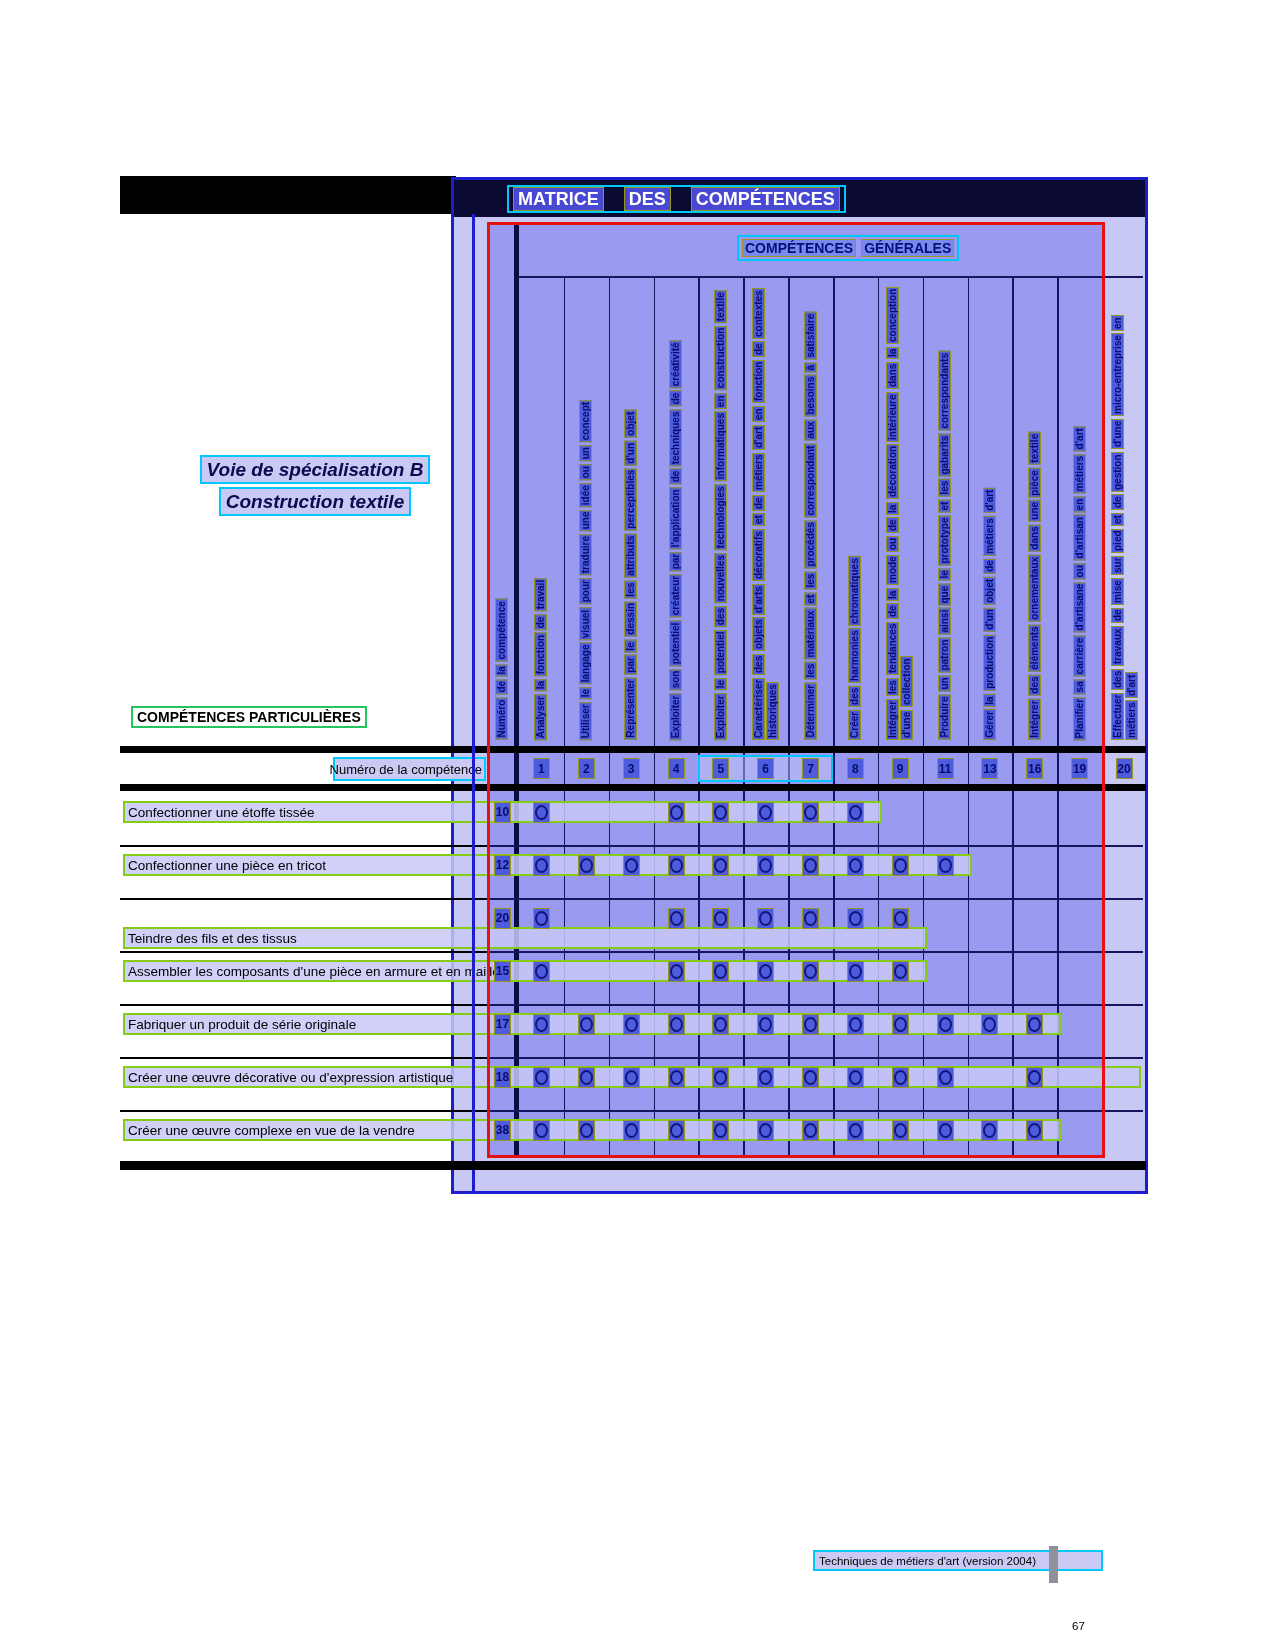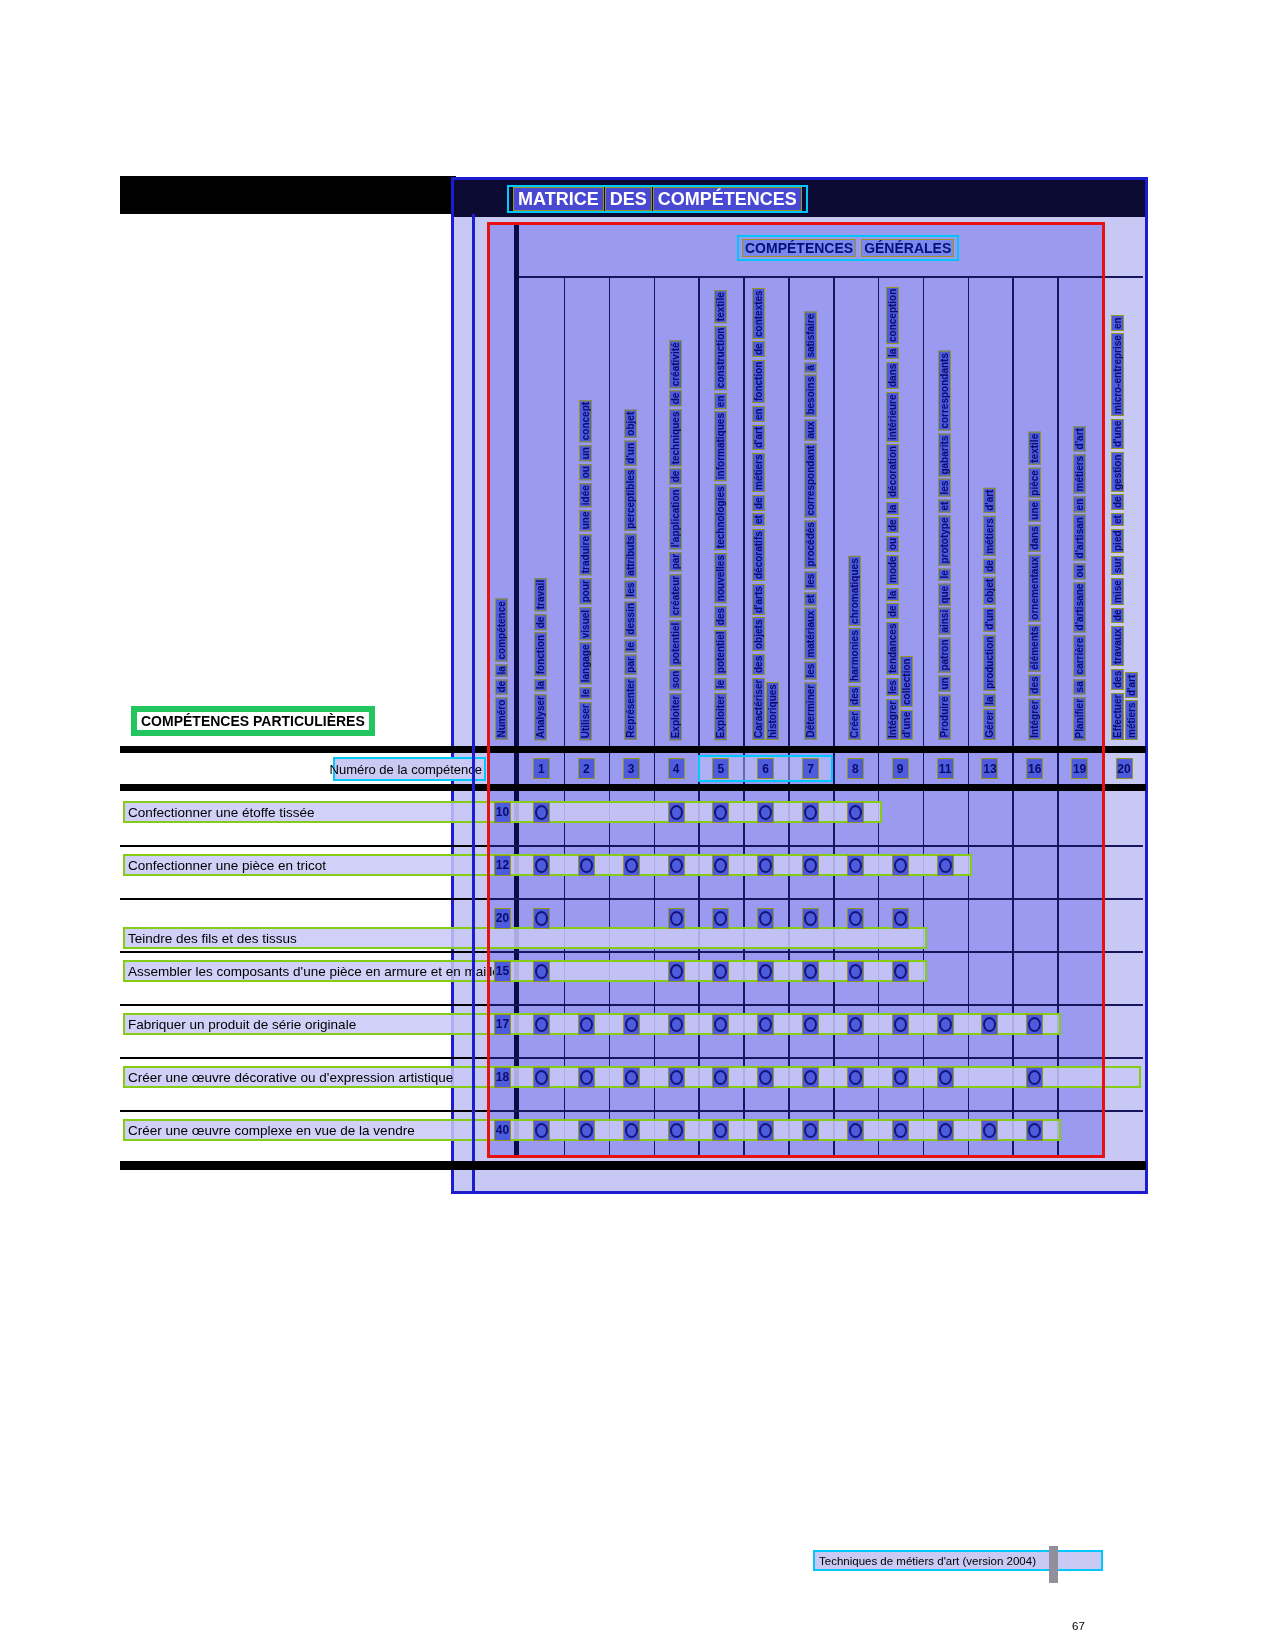--- a/index.html
+++ b/index.html
@@ -3,21 +3,21 @@
 <meta charset="utf-8">
 <style>
   html,body{margin:0;padding:0;background:#ffffff;}
   #page{position:relative;width:1275px;height:1651px;background:#ffffff;
         font-family:"Liberation Sans", sans-serif;overflow:hidden;}
   .abs{position:absolute;box-sizing:border-box;}
   
   #top-black-bar{left:120px;top:176px;width:336px;height:38px;background:#000;}
   #panel{left:451px;top:177px;width:697px;height:1017px;background:#c8c8f5;border:3px solid #1d1dcf;}
   #navy-title-bar{left:454px;top:180px;width:691px;height:37px;background:#0a0a33;}
-  #title-box{left:507px;top:185px;height:28px;border:2px solid #00c8ff;display:flex;align-items:center;gap:1px;padding:0 4px;}
+  #title-box{left:507px;top:185px;height:28px;border:2px solid #00c8ff;display:flex;align-items:center;gap:20px;padding:0 4px;}
   #title-box .w{background:#4848d2;border:1px solid #97971f;color:#ffffff;font-size:18px;font-weight:bold;padding:0 4px;line-height:22px;white-space:nowrap;}
   #table-bg{left:487px;top:222px;width:618px;height:936px;background:#9a9af0;}
   #thick-navy-vline{left:514px;top:222px;width:5px;height:936px;background:#0b0b46;}
   #general-box{left:737px;top:235px;border:2px solid #00c8ff;display:flex;gap:5px;padding:2px 3px;}
   #general-box .w{background:#7b88ea;border:1px solid #97971f;color:#001080;font-size:14px;font-weight:bold;padding:0 2px;white-space:nowrap;}
   .vgrid{position:absolute;width:1.5px;background:#16165e;box-sizing:border-box;}
   .hgrid{position:absolute;height:1.5px;background:#16165e;box-sizing:border-box;}
   .hsep-black{position:absolute;height:2px;background:#000;box-sizing:border-box;}
   .colhead{position:absolute;box-sizing:border-box;}
   .vtext{position:absolute;bottom:2px;left:50%;transform:translateX(-50%) rotate(180deg);
@@ -36,21 +36,21 @@
   .band .lbl{font-size:13.5px;color:#000;padding-left:3px;white-space:nowrap;}
   #numrow-band{left:333px;top:757px;width:153px;height:24px;border:2px solid #00c8ff;background:#c9c9f4;
                display:flex;align-items:center;justify-content:flex-end;}
   #numrow-band .lbl{font-size:13px;color:#000;padding-right:2px;white-space:nowrap;}
   #numcyan-57{left:698px;top:755px;width:135px;height:27px;border:2px solid #00c8ff;background:rgba(205,205,250,0.45);}
   #red-frame{left:487px;top:222px;width:618px;height:936px;border:3.5px solid #e81010;pointer-events:none;}
   #blue-vline{left:472px;top:214px;width:3px;height:980px;background:#1d1dcf;}
   #subtitle-wrap{left:150px;top:455px;width:330px;display:flex;flex-direction:column;align-items:center;gap:3px;}
   .subtitle-line{border:2px solid #00c8ff;background:#c9c9f4;color:#0a0a50;font-size:19px;font-weight:bold;
                  font-style:italic;padding:0 5px;line-height:25px;white-space:nowrap;}
-  #particular-box{left:131px;top:706px;border:6px solid #22c55e;background:#ffffff;color:#000;
+  #particular-box{left:131px;top:706px;border:2px solid #22c55e;background:#ffffff;color:#000;
                   font-size:14px;font-weight:bold;padding:1px 4px;white-space:nowrap;}
   #footer-band{left:813px;top:1550px;width:290px;height:21px;border:2px solid #00c8ff;background:#c9c9f4;
                display:flex;align-items:center;}
   #footer-band .txt{font-size:11.5px;color:#000;padding-left:4px;white-space:nowrap;}
   #footer-page{position:absolute;left:1072px;top:1620px;font-size:11.5px;color:#000;}
   #footer-gray-bar{left:1049px;top:1546px;width:9px;height:37px;background:#90909a;}
 </style>
 </head>
 <body>
 
@@ -348,21 +348,21 @@
       </div>
       <div class="cellbox" style="left: 936.6px; top: 1066.5px;">
         <span class="ring"></span>
       </div>
       <div class="cellbox" style="left: 1026.3px; top: 1066.5px;">
         <span class="ring"></span>
       </div>
       <div class="band" style="left: 123px; top: 1119px; width: 938.2px;">
         <span class="lbl">Créer une œuvre complexe en vue de la vendre</span>
       </div>
-      <div class="cellbox" style="left: 494px; top: 1119.5px;">40</div>
+      <div class="cellbox" style="left: 494px; top: 1119.5px;">38</div>
       <div class="cellbox" style="left: 532.9px; top: 1119.5px;">
         <span class="ring"></span>
       </div>
       <div class="cellbox" style="left: 577.8px; top: 1119.5px;">
         <span class="ring"></span>
       </div>
       <div class="cellbox" style="left: 622.6px; top: 1119.5px;">
         <span class="ring"></span>
       </div>
       <div class="cellbox" style="left: 667.5px; top: 1119.5px;">
@@ -391,20 +391,24 @@
       </div>
       <div class="cellbox" style="left: 1026.3px; top: 1119.5px;">
         <span class="ring"></span>
       </div>
     </div>
 
   <div class="abs" id="red-frame"></div>
   <div class="abs" id="blue-vline"></div>
   <div class="abs" id="bottom-black-bar"></div>
 
+  <div class="abs" id="subtitle-wrap">
+    <div class="subtitle-line">Voie de spécialisation B</div>
+    <div class="subtitle-line">Construction textile</div>
+  </div>
   <div class="abs" id="particular-box">COMPÉTENCES PARTICULIÈRES</div>
 
   <div class="abs" id="footer-band">
     <span class="txt">Techniques de métiers d'art (version 2004)</span>
   </div>
   <div class="abs" id="footer-gray-bar"></div>
   <div id="footer-page">67</div>
 </div>
 
 </body></html>

